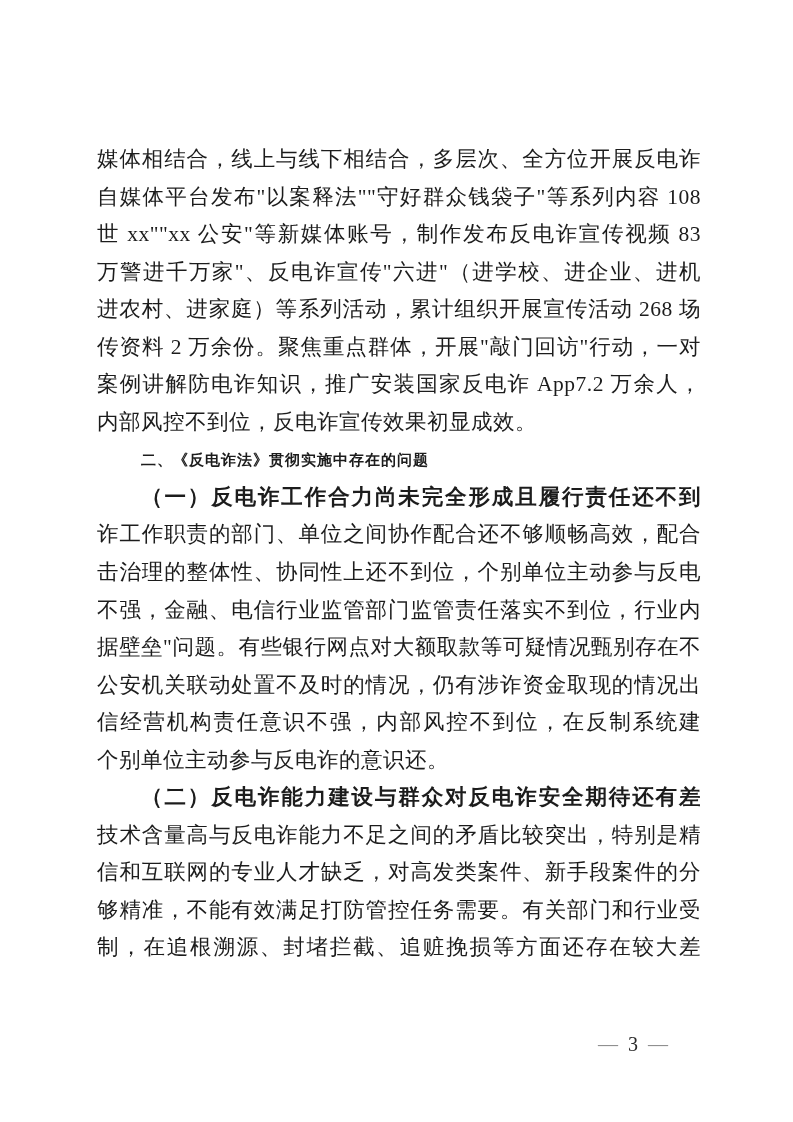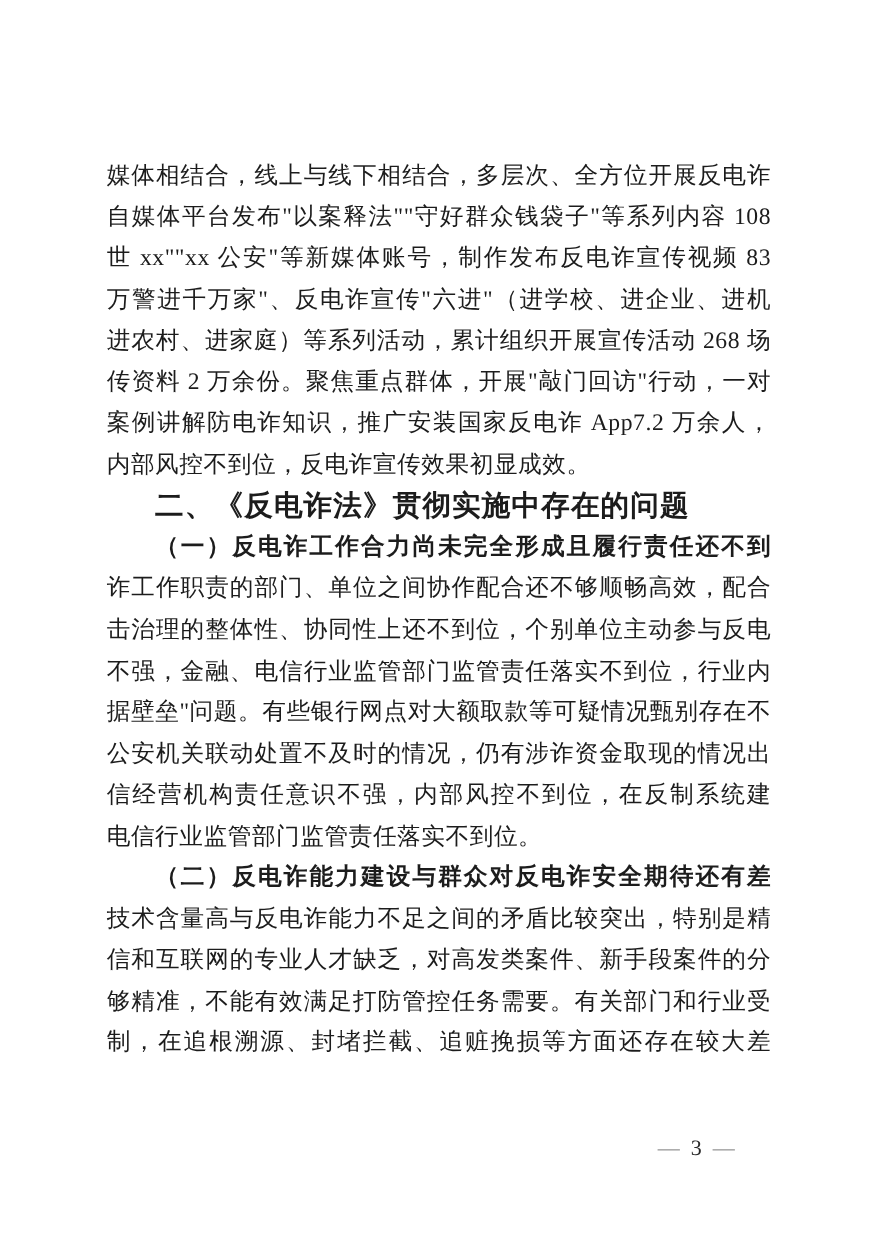--- a/index.html
+++ b/index.html
@@ -34,21 +34,21 @@
   .ln-last {
     text-align: left;
     text-align-last: left;
   }
   .ln-indent {
     text-indent: 44px;
   }
   .ln-heading {
     font-family: "Liberation Sans", "DejaVu Sans", sans-serif;
     font-weight: 700;
-    font-size: 26px;
+    font-size: 15px;
     text-align: left;
     text-align-last: left;
     letter-spacing: 1px;
   }
   .lead {
     font-weight: 700;
   }
   .footer {
     position: absolute;
     top: 1031px;
@@ -77,21 +77,21 @@
 
     <div class="ln ln-heading ln-indent">二、《反电诈法》贯彻实施中存在的问题</div>
 
     <div class="ln ln-indent"><span class="lead">（一）反电诈工作合力尚未完全形成且履行责任还不到位。</span></div>
     <div class="ln">诈工作职责的部门、单位之间协作配合还不够顺畅高效，配合公安机关打</div>
     <div class="ln">击治理的整体性、协同性上还不到位，个别单位主动参与反电诈的意识还</div>
     <div class="ln">不强，金融、电信行业监管部门监管责任落实不到位，行业内部存在"数</div>
     <div class="ln">据壁垒"问题。有些银行网点对大额取款等可疑情况甄别存在不细致，与</div>
     <div class="ln">公安机关联动处置不及时的情况，仍有涉诈资金取现的情况出现。有些电</div>
     <div class="ln">信经营机构责任意识不强，内部风控不到位，在反制系统建设、用户核验</div>
-    <div class="ln ln-last">电信行业监管部门监管责任落实不到位。</div>
+    <div class="ln ln-last">个别单位主动参与反电诈的意识还。</div>
 
     <div class="ln ln-indent"><span class="lead">（二）反电诈能力建设与群众对反电诈安全期待还有差距。</span></div>
     <div class="ln">技术含量高与反电诈能力不足之间的矛盾比较突出，特别是精通金融、电</div>
     <div class="ln">信和互联网的专业人才缺乏，对高发类案件、新手段案件的分析研究还不</div>
     <div class="ln">够精准，不能有效满足打防管控任务需要。有关部门和行业受技术水平限</div>
     <div class="ln">制，在追根溯源、封堵拦截、追赃挽损等方面还存在较大差距，群众对反</div>
 
   </div>
 
   <div class="footer"><span class="dash">—</span><span class="num">3</span><span class="dash">—</span></div>

